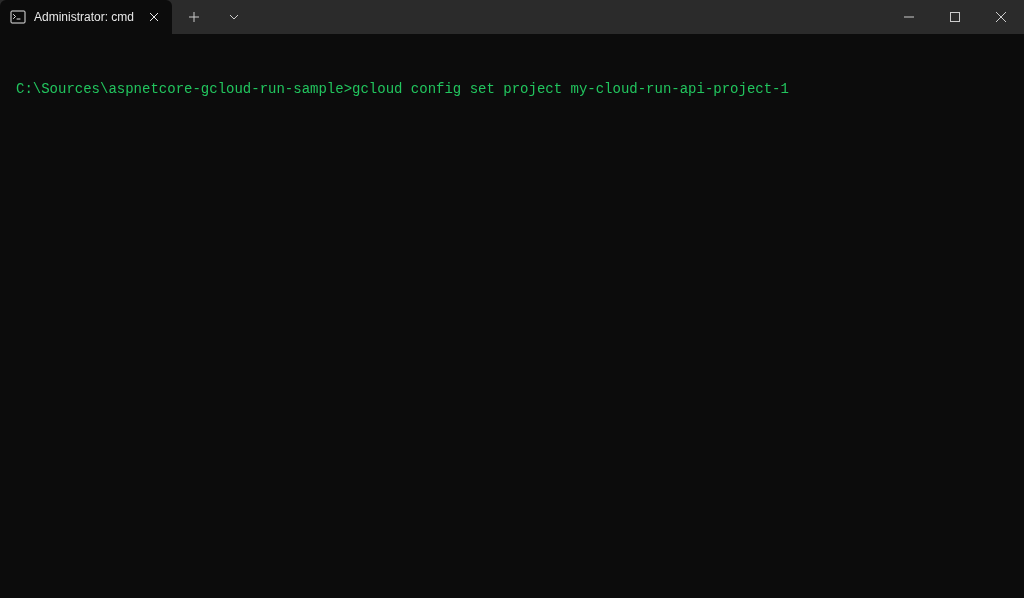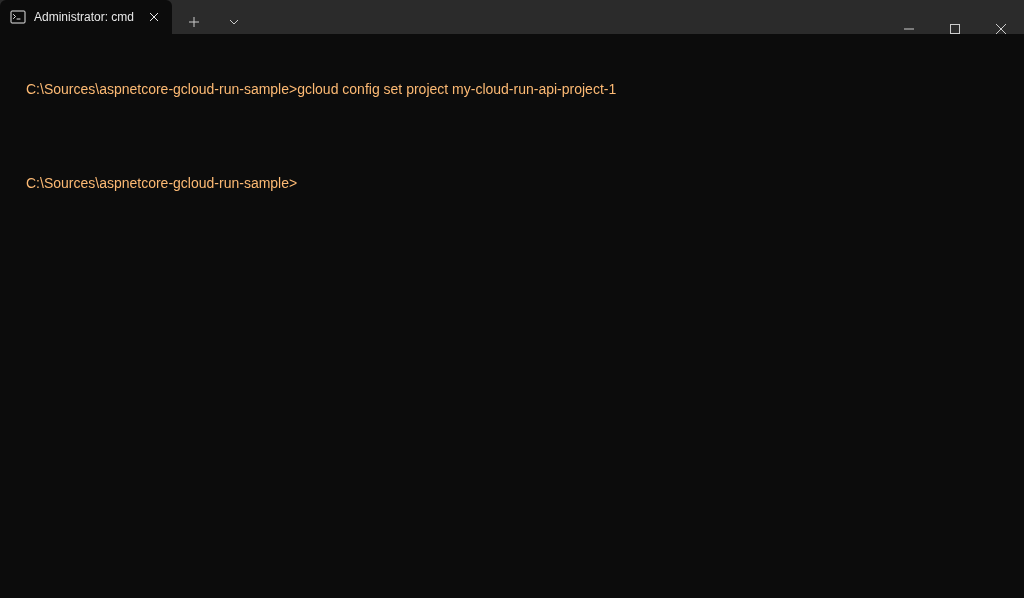--- a/index.html
+++ b/index.html
@@ -13,21 +13,21 @@
       background: #2b2b2b;
       font-family: 'Segoe UI', Tahoma, sans-serif;
       overflow: hidden;
       display: flex;
       flex-direction: column;
     }
     .titlebar {
       height: 34px;
       background: #2b2b2b;
       display: flex;
-      align-items: flex-end;
+      align-items: center;
       user-select: none;
     }
     .tab {
       display: flex;
       align-items: center;
       background: #0c0c0c;
       padding: 0 10px 0 10px;
       gap: 8px;
       min-width: 150px;
       height: 34px;
@@ -83,25 +83,25 @@
       width: 46px;
       display: flex;
       align-items: center;
       justify-content: center;
       color: #cccccc;
       cursor: pointer;
     }
     .terminal {
       flex: 1;
       background: #0c0c0c;
-      color: #fdba74;
-      font-family: Liberation Sans, sans-serif;
+      color: #22c55e;
+      font-family: Liberation Mono, monospace;
       font-size: 14px;
       line-height: 1.35;
-      padding: 8px 26px;
+      padding: 8px 16px;
       white-space: pre;
       overflow: hidden;
     }
     .terminal .line {
       white-space: pre;
     }
   </style>
 </head>
 <body>
 
@@ -152,14 +152,13 @@
         <line x1="0" y1="0" x2="10" y2="10" stroke="currentColor" stroke-width="1"></line>
         <line x1="10" y1="0" x2="0" y2="10" stroke="currentColor" stroke-width="1"></line>
       </svg>
     </div>
   </div>
 </div>
 
 <div class="terminal">
   <div class="line">C:\Sources\aspnetcore-gcloud-run-sample&gt;gcloud config set project my-cloud-run-api-project-1</div>
   <div class="line"></div>
-  <div class="line">C:\Sources\aspnetcore-gcloud-run-sample&gt;</div>
 </div>
 
 </body></html>

